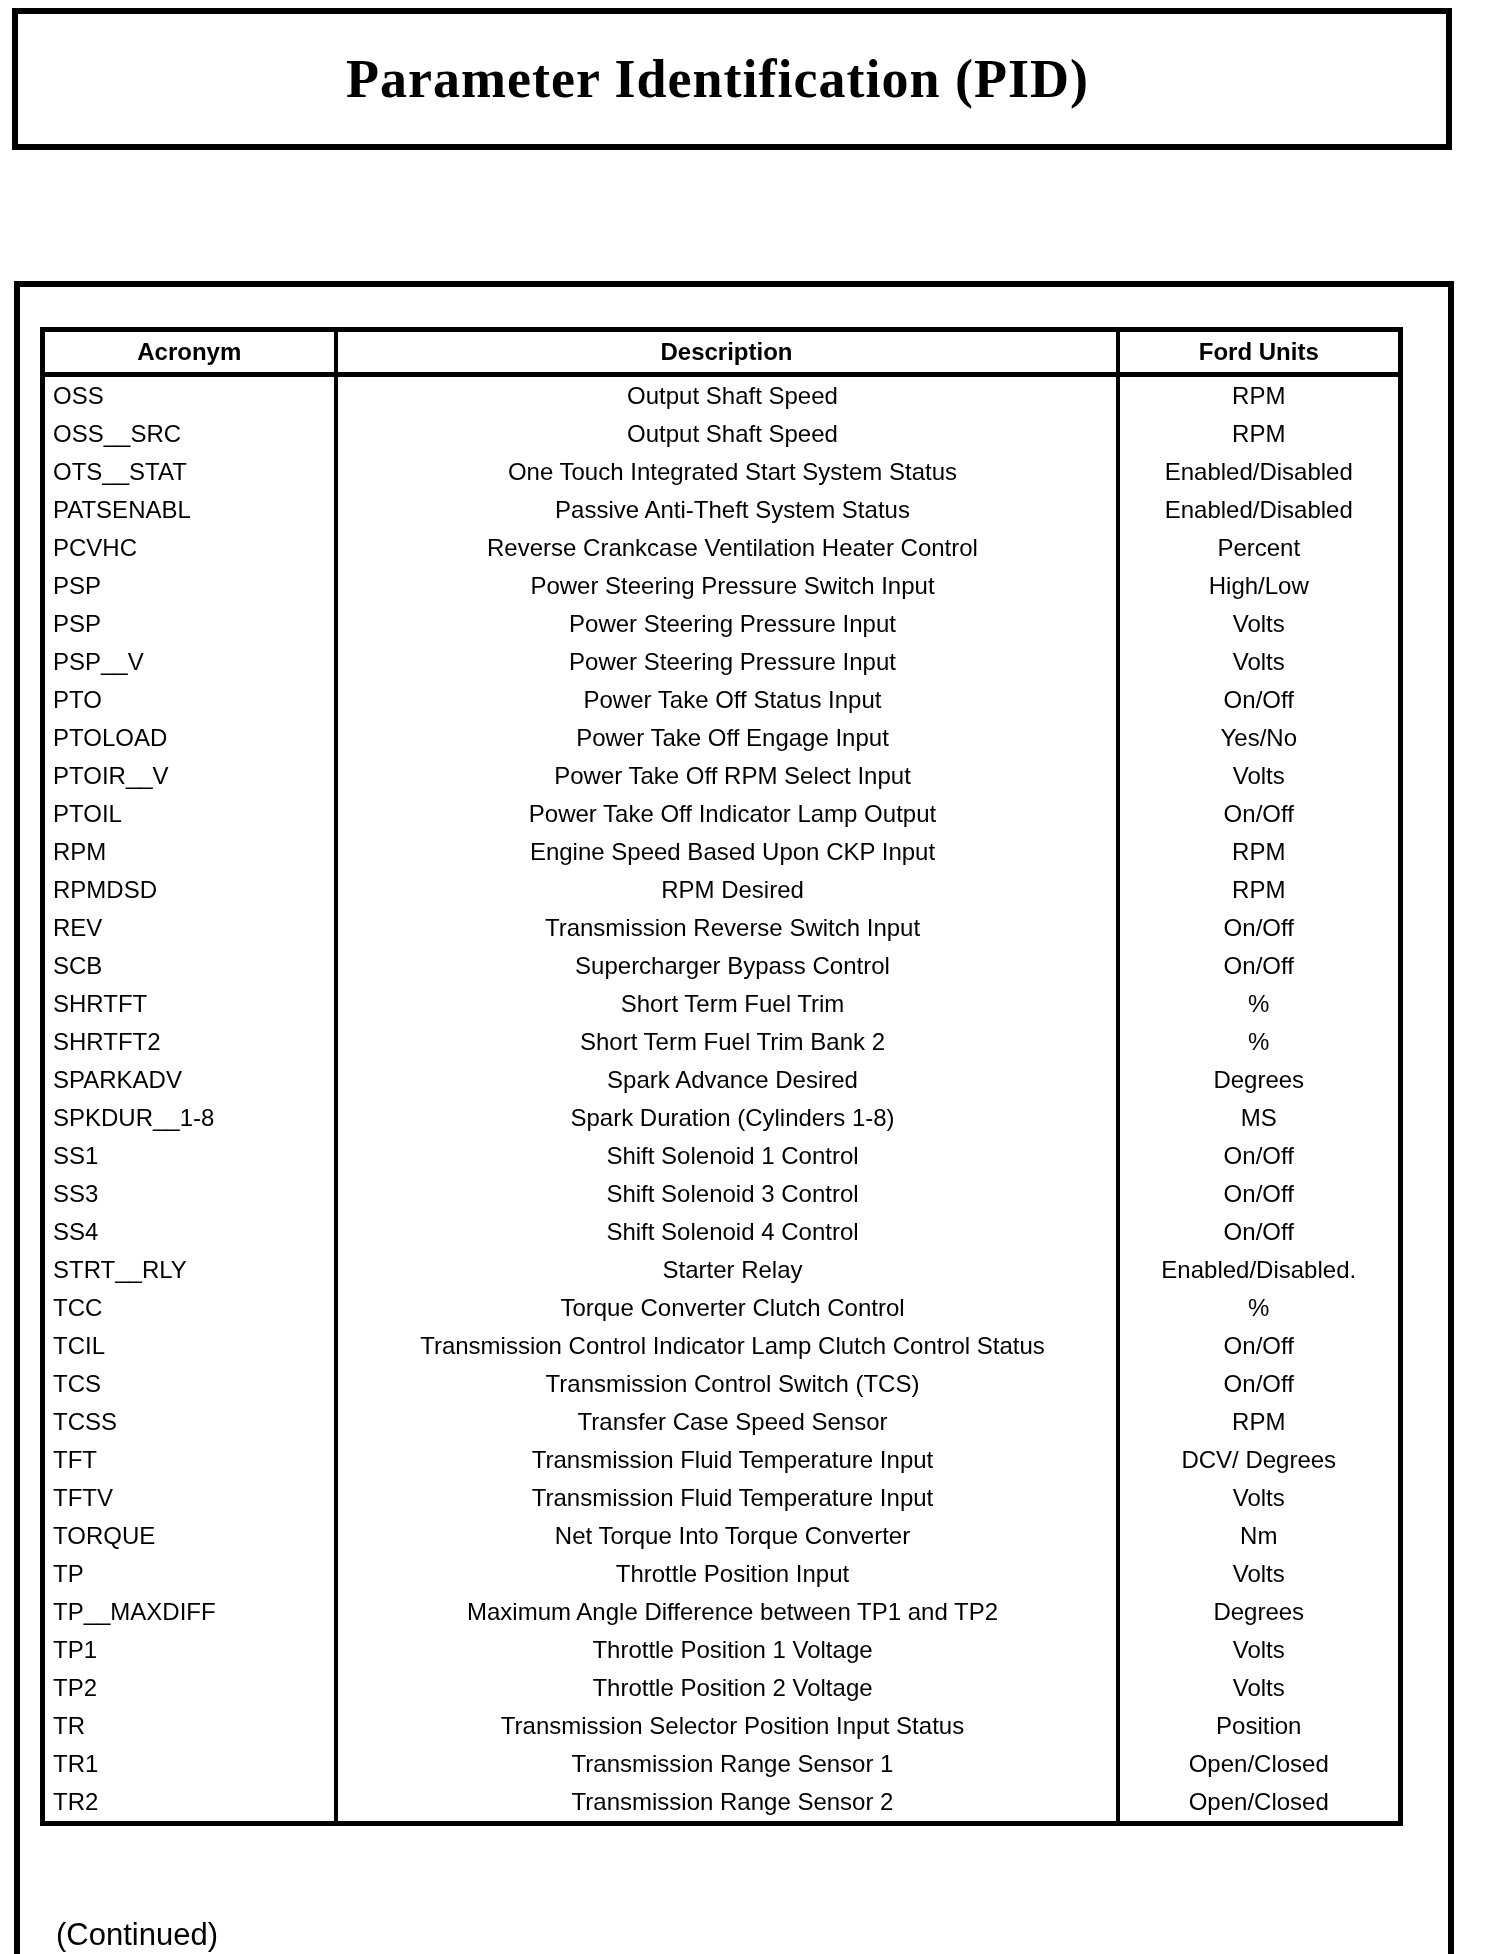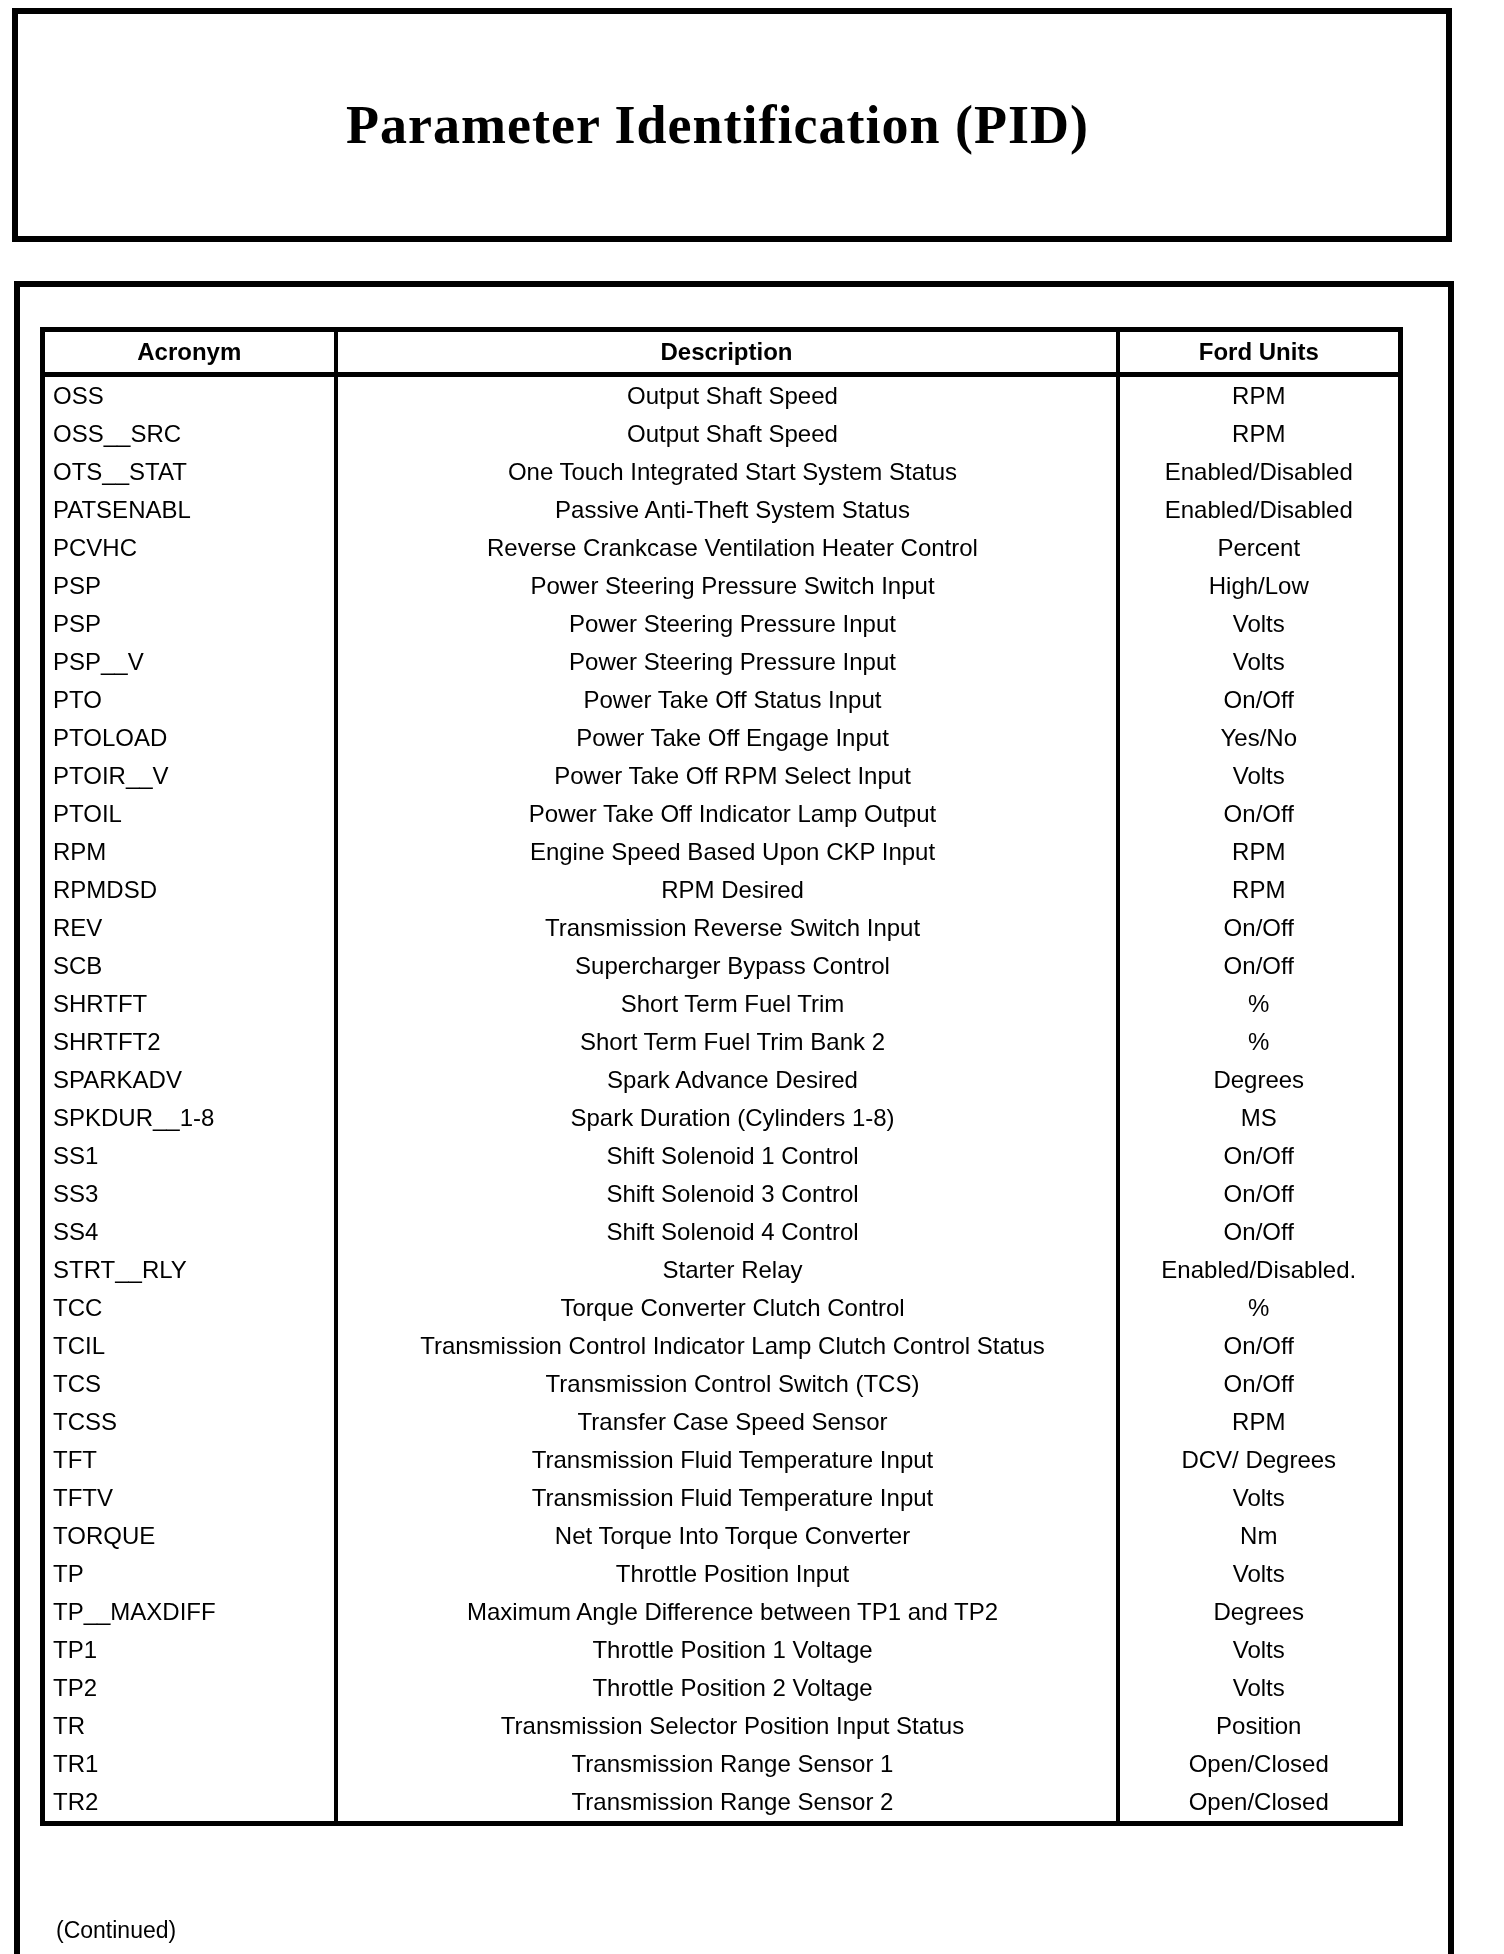--- a/index.html
+++ b/index.html
@@ -12,21 +12,21 @@
     height: 1954px;
     position: relative;
     font-family: "Liberation Sans", sans-serif;
     color: #000;
   }
   .title-box {
     position: absolute;
     left: 12px;
     top: 8px;
     width: 1440px;
-    height: 234px;
+    height: 142px;
     border: 6px solid #000;
     box-sizing: border-box;
     display: flex;
     align-items: center;
     justify-content: center;
     padding-left: 11px;
   }
   .page-title {
     font-family: "Liberation Serif", serif;
     font-size: 54px;
@@ -80,21 +80,21 @@
     overflow: hidden;
   }
   .pid-table td:last-child { border-right: none; }
   .pid-table td[data-name="acronym-cell"] { padding-left: 8px; text-align: left; }
   .pid-table td[data-name="description-cell"] { padding-left: 12px; text-align: center; }
   .pid-table td[data-name="units-cell"] { text-align: center; }
   .continued {
     position: absolute;
     left: 36px;
     top: 1630px;
-    font-size: 23px;
+    font-size: 31px;
     font-weight: normal;
   }
 </style>
 </head>
 <body>
 
 <div class="title-box" data-name="title-box">
   <h1 class="page-title" data-name="page-title">Parameter Identification (PID)</h1>
 </div>
 

